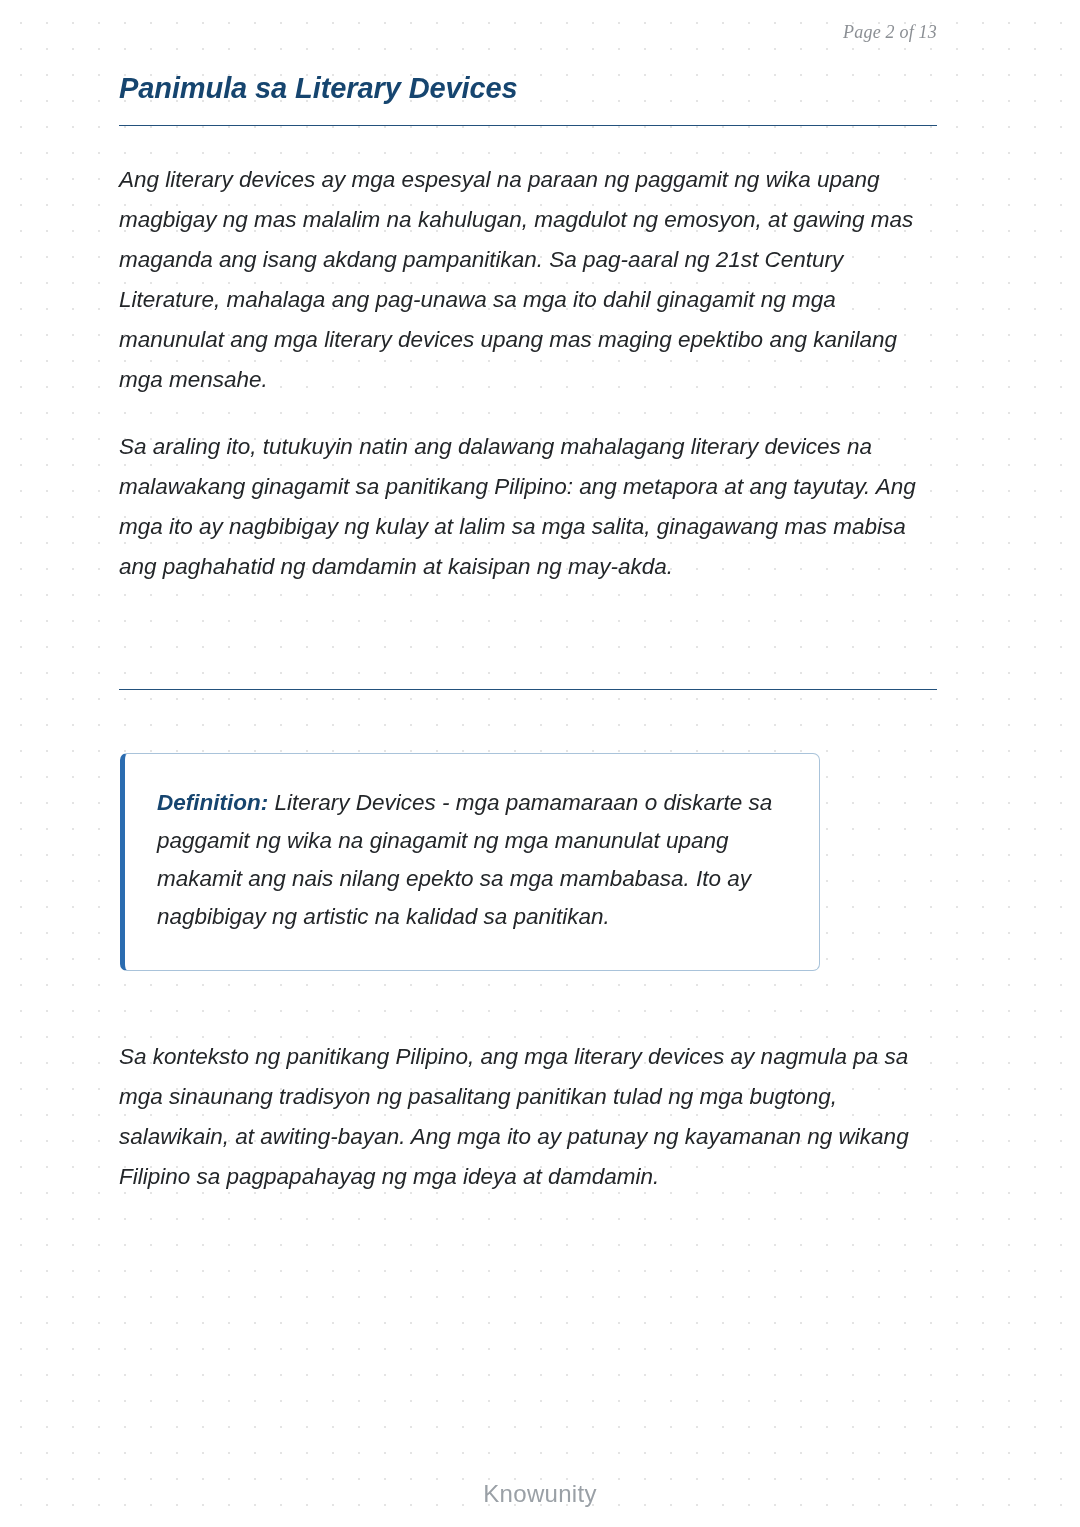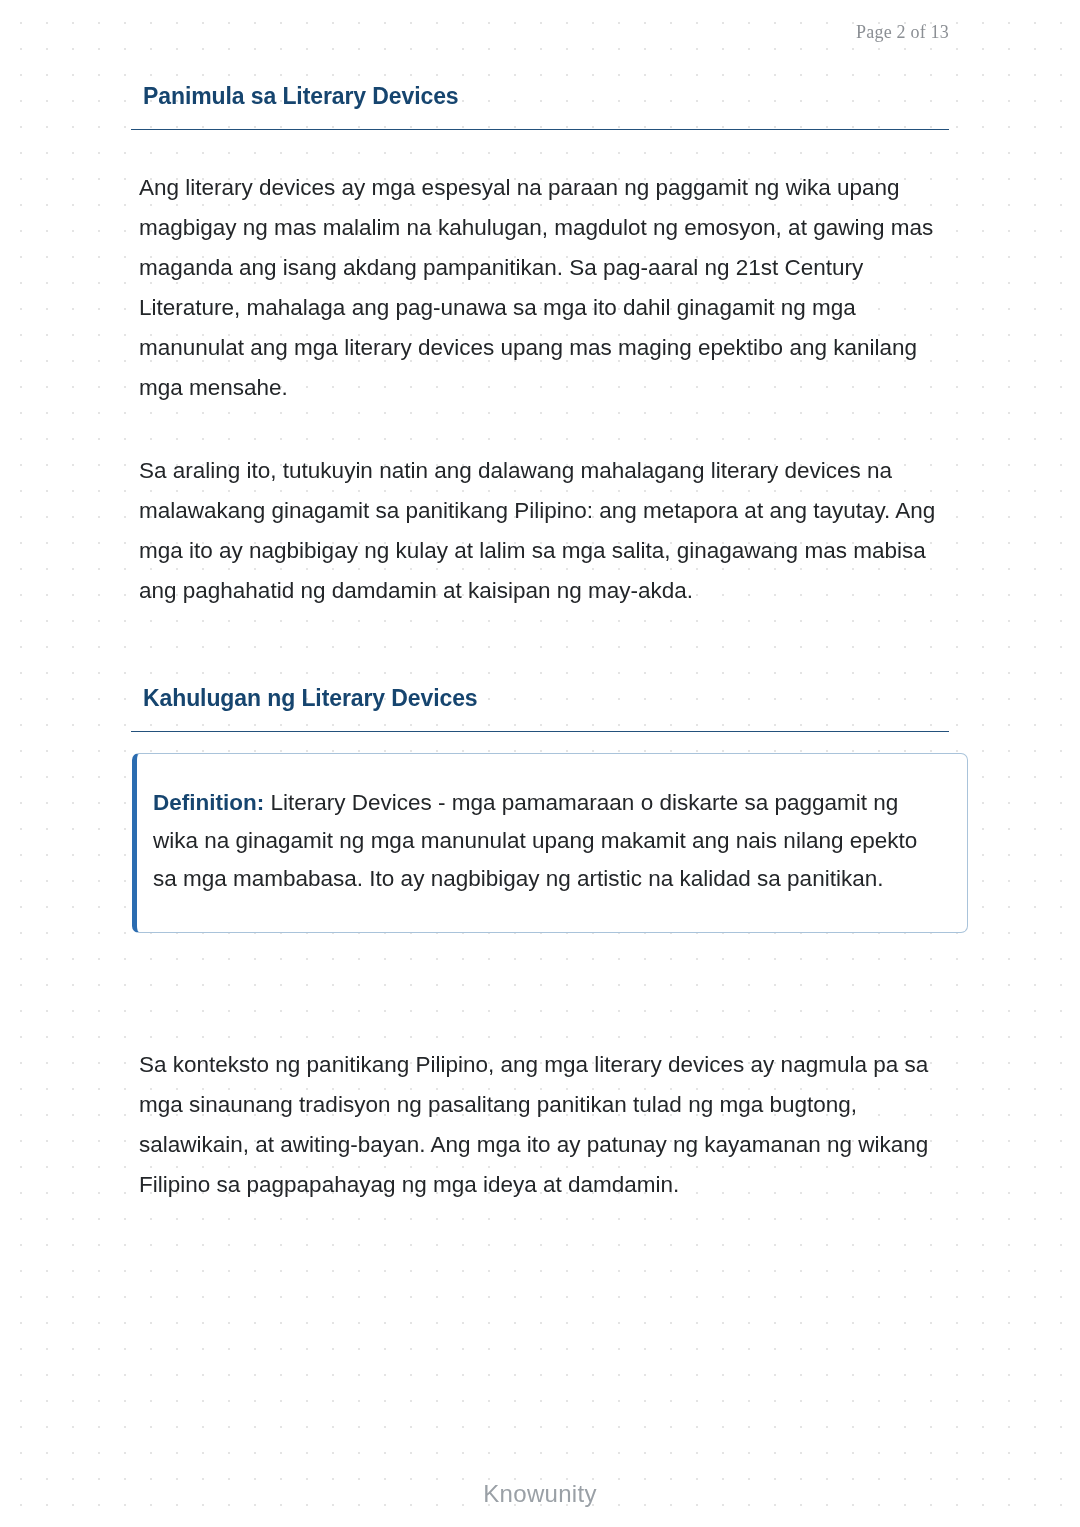--- a/index.html
+++ b/index.html
@@ -18,69 +18,70 @@
   .page {
     position: absolute;
     inset: 0;
     background-color: #ffffff;
     background-image: radial-gradient(circle, #e4e4e4 1px, rgba(0,0,0,0) 1.2px);
     background-size: 26px 26px;
     background-position: 8px 10px;
   }
   .content {
     position: absolute;
-    left: 131px;
+    left: 119px;
     top: 0;
     width: 818px;
     height: 100%;
+    font-style: italic;
   }
   .page-number {
     position: absolute;
     right: 0;
     top: 22px;
     font-family: "Liberation Serif", serif;
     font-size: 18px;
     color: #8b8f94;
     letter-spacing: 0.2px;
   }
   h2.section-title {
-    margin: 12px;
-    font-size: 23px;
+    margin: 0;
+    font-size: 29px;
     line-height: 1.3;
     font-weight: bold;
     color: #16456f;
     letter-spacing: -0.1px;
   }
   .rule {
     height: 1px;
     background: #23517c;
     width: 100%;
     margin-top: 17px;
   }
   .block-1 { position: absolute; top: 70px; left: 0; width: 818px; }
   p.body-text {
-    margin: 8px;
+    margin: 0;
     font-size: 22.5px;
     line-height: 40px;
     color: #232629;
   }
   .para-gap { height: 27px; }
   .block-2 { position: absolute; top: 160px; left: 0; width: 818px; }
   .block-3 { position: absolute; top: 672px; left: 0; width: 818px; }
   .definition-box {
     position: absolute;
     top: 753px;
     left: 1px;
-    width: 836px;
+    width: 700px;
     box-sizing: border-box;
     border: 1px solid #a9c3da;
     border-left: 5px solid #2b6cb0;
     border-radius: 7px;
     background: #ffffff;
-    padding: 30px 34px 34px 16px;
+    padding: 30px 34px 34px 32px;
   }
   .definition-box p {
     margin: 0;
     font-size: 22.5px;
     line-height: 38px;
     color: #232629;
   }
   .definition-label {
     font-weight: bold;
     color: #16456f;
@@ -110,21 +111,20 @@
       <div class="rule"></div>
     </div>
 
     <div class="block-2">
       <p class="body-text">Ang literary devices ay mga espesyal na paraan ng paggamit ng wika upang magbigay ng mas malalim na kahulugan, magdulot ng emosyon, at gawing mas maganda ang isang akdang pampanitikan. Sa pag-aaral ng 21st Century Literature, mahalaga ang pag-unawa sa mga ito dahil ginagamit ng mga manunulat ang mga literary devices upang mas maging epektibo ang kanilang mga mensahe.</p>
       <div class="para-gap"></div>
       <p class="body-text">Sa araling ito, tutukuyin natin ang dalawang mahalagang literary devices na malawakang ginagamit sa panitikang Pilipino: ang metapora at ang tayutay. Ang mga ito ay nagbibigay ng kulay at lalim sa mga salita, ginagawang mas mabisa ang paghahatid ng damdamin at kaisipan ng may-akda.</p>
     </div>
 
     <div class="block-3">
-      <h2 class="section-title">Kahulugan ng Literary Devices</h2>
       <div class="rule"></div>
     </div>
 
     <div class="definition-box">
       <p><span class="definition-label">Definition:</span><span> Literary Devices - mga pamamaraan o diskarte sa paggamit ng wika na ginagamit ng mga manunulat upang makamit ang nais nilang epekto sa mga mambabasa. Ito ay nagbibigay ng artistic na kalidad sa panitikan.</span></p>
     </div>
 
     <div class="block-4">
       <div class="para-gap"></div>
       <p class="body-text">Sa konteksto ng panitikang Pilipino, ang mga literary devices ay nagmula pa sa mga sinaunang tradisyon ng pasalitang panitikan tulad ng mga bugtong, salawikain, at awiting-bayan. Ang mga ito ay patunay ng kayamanan ng wikang Filipino sa pagpapahayag ng mga ideya at damdamin.</p>

